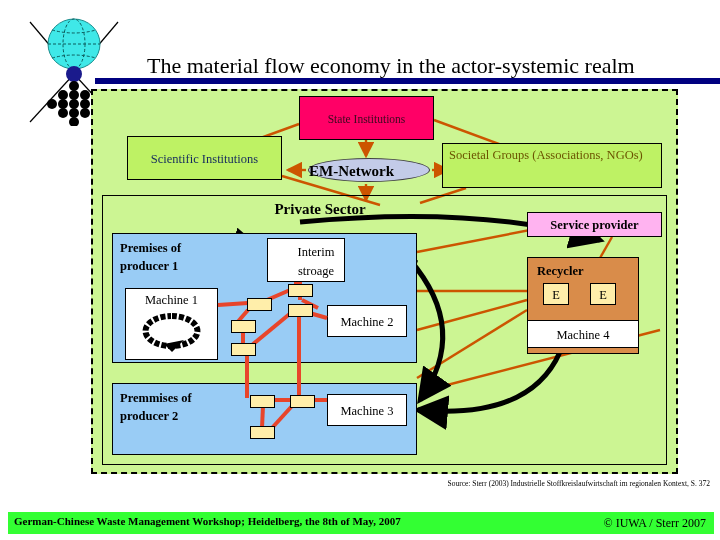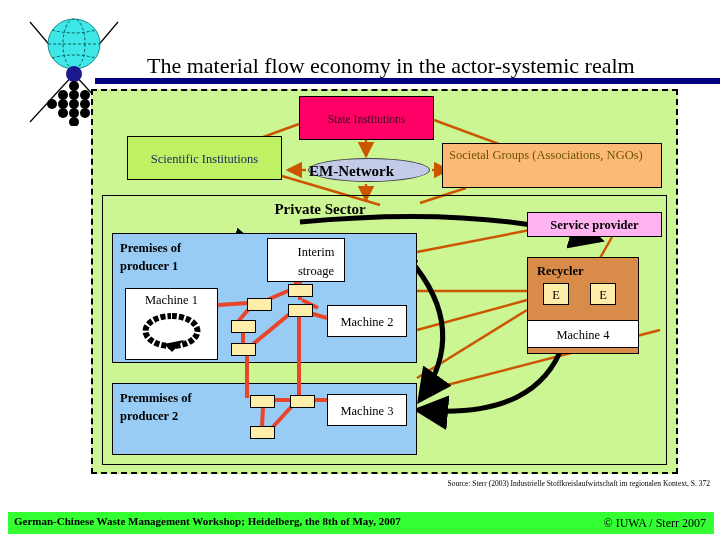--- a/index.html
+++ b/index.html
@@ -40,21 +40,21 @@
     background:#ff0066;color:#3b0a1f;
     font-size:11.5px;text-align:center;line-height:44px;
   }
   .sci-inst{
     left:127px;top:136px;width:155px;height:44px;
     background:#bef264;color:#152a5e;
     font-size:12.5px;text-align:center;line-height:44px;
   }
   .soc-groups{
     left:442px;top:143px;width:220px;height:45px;
-    background:#fdba74;color:#6b5400;
+    background:#bef264;color:#6b5400;
     font-size:12.5px;text-align:left;padding:4px 6px 0 6px;
     line-height:15px;
   }
   .em-net{
     position:absolute;left:308px;top:158px;width:122px;height:24px;
     background:#c3cbe8;border:1px solid #404040;border-radius:61px/12px;
     color:#000;font-size:15px;font-weight:bold;text-align:left;
     line-height:24px;box-sizing:border-box;
     font-family:"Liberation Serif", serif;
   }

